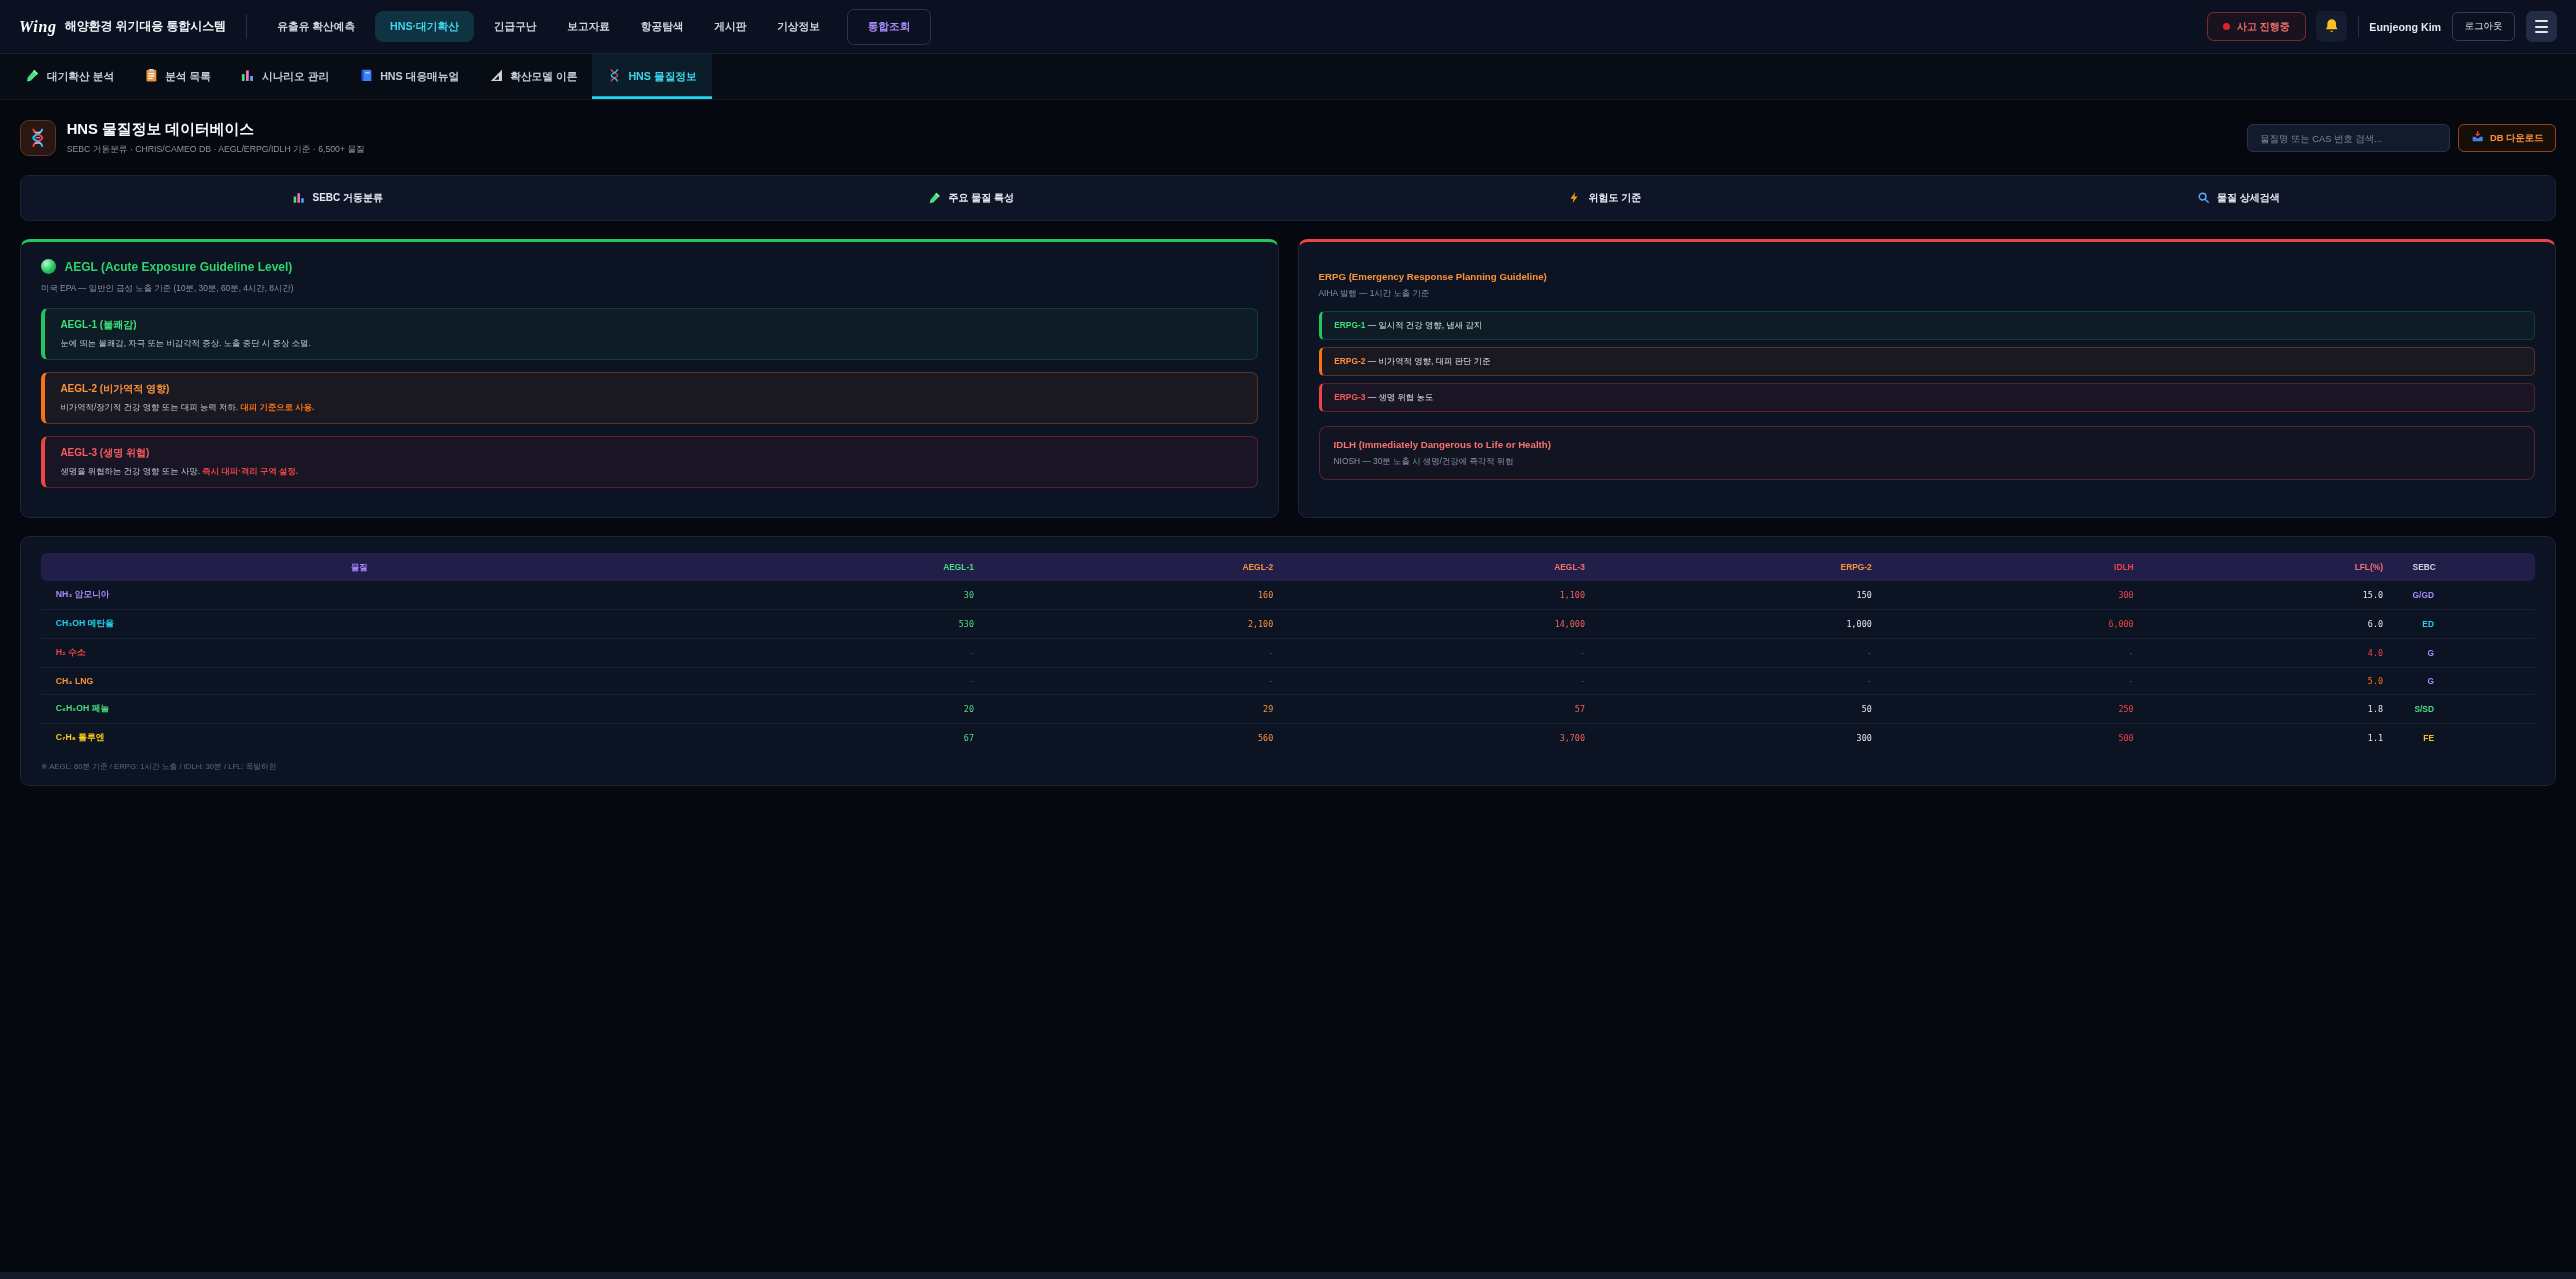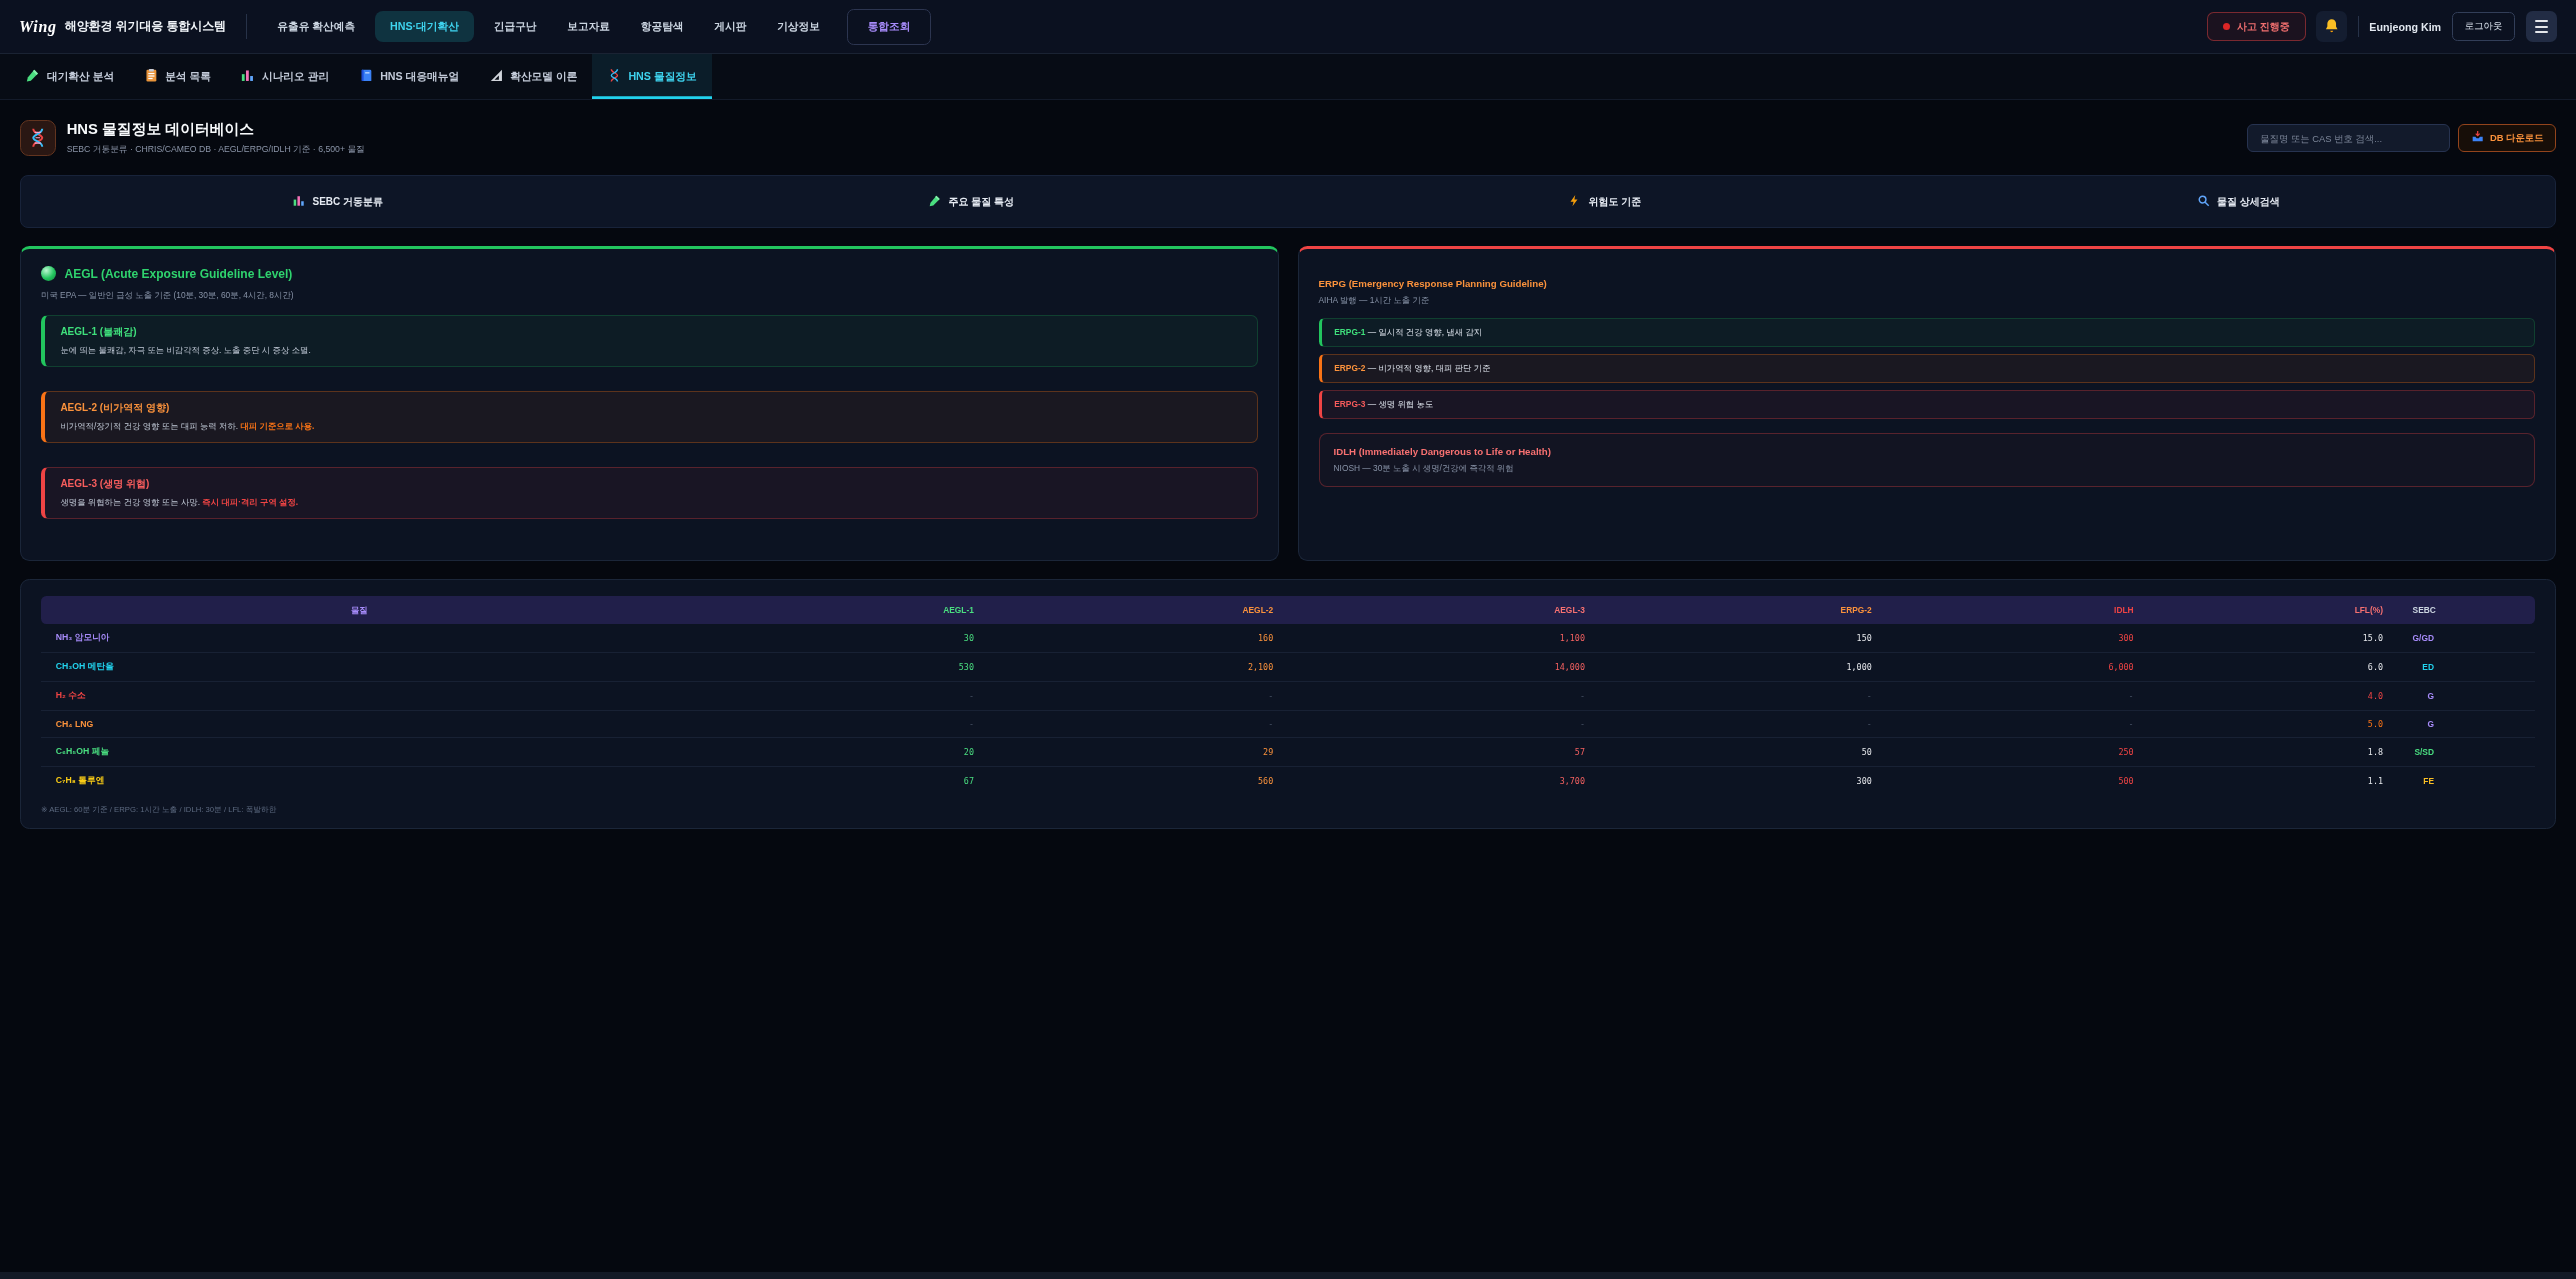--- a/index.html
+++ b/index.html
@@ -48,38 +48,38 @@
   .page-subtitle { font-size:8.7px; color:#8b95a8; margin-top:5.4px; }
   .ph-right { display:flex; gap:8px; align-items:center; }
   .search-input { width:203px; height:28px; background:#121a2b; border:0.7px solid #273350; border-radius:6px;
     color:#e2e8f0; font-size:9.4px; padding:0 12px; font-family:inherit; outline:none; }
   .search-input::placeholder { color:#7c8699; }
   .db-btn { height:28px; display:flex; align-items:center; gap:6px; padding:0 11.4px; border-radius:6px;
     border:0.7px solid #93441c; background:#170e08; color:#fb923c; font-size:9.4px; font-weight:800; cursor:pointer; font-family:inherit; }
   .db-btn svg { width:13.4px; height:13.4px; }
 
   
-  .section-tabs { margin-top:19px; height:53px; background:#0d1526; border:0.7px solid #18233a; border-radius:8px; display:flex; overflow:hidden; }
+  .section-tabs { margin-top:19px; height:46px; background:#0d1526; border:0.7px solid #18233a; border-radius:8px; display:flex; overflow:hidden; }
   .section-tab { flex:1; display:flex; align-items:center; justify-content:center; gap:6.7px; font-size:10px; font-weight:700; color:#e5eaf2; cursor:pointer; }
   .section-tab svg { width:13.4px; height:13.4px; }
 
   
   .panels { margin-top:17.4px; display:grid; grid-template-columns:1fr 1fr; gap:19px; }
   .panel { background:#0c1322; border:0.7px solid #1b2639; border-radius:9.4px; padding:17.4px 20px; min-height:279px; }
   .panel.aegl { border-top:3.4px solid #22c55e; }
   .panel.erpg { border-top:3.4px solid #ef4444; }
   .panel-title-row { display:flex; align-items:center; gap:8.7px; }
   .panel-dot { width:14.8px; height:14.8px; border-radius:50%; }
   .dot-green { background:radial-gradient(circle at 35% 30%, #baf7d0, #22c55e 55%, #15803d); }
   .dot-red { background:radial-gradient(circle at 35% 30%, #fecaca, #ef4444 55%, #b91c1c); }
   .panel.aegl .panel-title { font-size:12px; font-weight:800; color:#2fd36e; }
   .panel.erpg .panel-title { font-size:12px; font-weight:800; color:#ef4453; }
   .panel-sub { font-size:8.4px; color:#8893a7; margin:8.7px 0 14px; }
 
-  .risk-item { border-radius:6.7px; padding:9.4px 15.4px; margin-bottom:24px; }
+  .risk-item { border-radius:6.7px; padding:9.4px 15.4px; margin-bottom:12px; }
   .risk-item .t { font-size:10px; font-weight:800; }
   .risk-item .d { font-size:8.4px; color:#c3cbd8; margin-top:6px; line-height:1.35; }
   .risk-item .d b { font-weight:800; }
   .risk-item.green  { background:rgba(34,197,94,.05);  border:0.7px solid rgba(34,197,94,.22);  border-left:4px solid #22c55e; }
   .risk-item.green .t { color:#3fe07c; }
   .risk-item.orange { background:rgba(249,115,22,.06); border:0.7px solid rgba(249,115,22,.3);  border-left:4px solid #f97316; }
   .risk-item.orange .t { color:#fb923c; }
   .risk-item.orange .d b { color:#f97316; }
   .risk-item.red    { background:rgba(239,68,68,.06);  border:0.7px solid rgba(239,68,68,.3);   border-left:4px solid #ef4444; }
   .risk-item.red .t { color:#f75d5d; }

